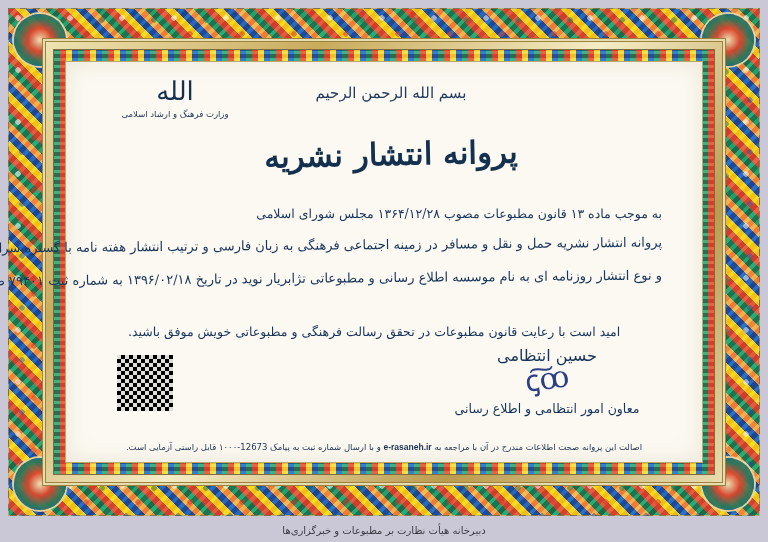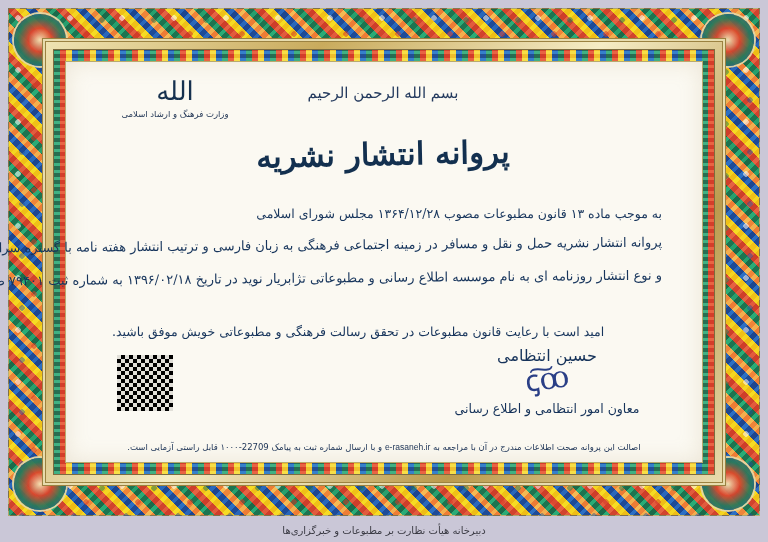--- a/index.html
+++ b/index.html
@@ -108,21 +108,21 @@
   }
   .corner.tl { left: 14px; top: 14px; }
   .corner.tr { right: 14px; top: 14px; }
   .corner.bl { left: 14px; bottom: 32px; }
   .corner.br { right: 14px; bottom: 32px; }
 
   
   .content {
     position: absolute;
     inset: 0;
-    padding: 16px 34px 10px 32px;
+    padding: 16px 34px 10px 48px;
     box-sizing: border-box;
     color: #1a2a4a;
     direction: rtl;
     text-align: right;
     border-radius: 28px;
   }
 
   .bismillah {
     text-align: center;
     font-size: 15px;
@@ -223,21 +223,21 @@
     position: absolute;
     left: 24px;
     right: 24px;
     bottom: 10px;
     text-align: center;
     font-size: 8.5px;
     color: #1c3356;
     direction: rtl;
   }
   .footer-note .url {
-    font-weight: normal;
+    font-weight: bold;
     font-family: "Liberation Sans", sans-serif;
     direction: ltr;
     display: inline-block;
   }
 
   .bottom-caption {
     position: absolute;
     left: 0; right: 0;
     bottom: 6px;
     text-align: center;
@@ -284,21 +284,21 @@
         <div class="signature-name">حسین انتظامی</div>
         <div class="signature-mark">ꞔ͠ꝏ</div>
         <div class="signature-role">معاون امور انتظامی و اطلاع رسانی</div>
       </div>
 
       <div class="qr"></div>
 
       <div class="footer-note">
         <span>اصالت این پروانه صحت اطلاعات مندرج در آن با مراجعه به</span>
         <span class="url">e-rasaneh.ir</span>
-        <span>و با ارسال شماره ثبت به پیامک 22709-۱۰۰۰ قابل راستی آزمایی است.</span>
+        <span>و با ارسال شماره ثبت به پیامک 12673-۱۰۰۰ قابل راستی آزمایی است.</span>
       </div>
 
     </div>
   </div>
 
   <div class="bottom-caption">دبیرخانه هیأت نظارت بر مطبوعات و خبرگزاری‌ها</div>
 
 </div>
 
 </body></html>

